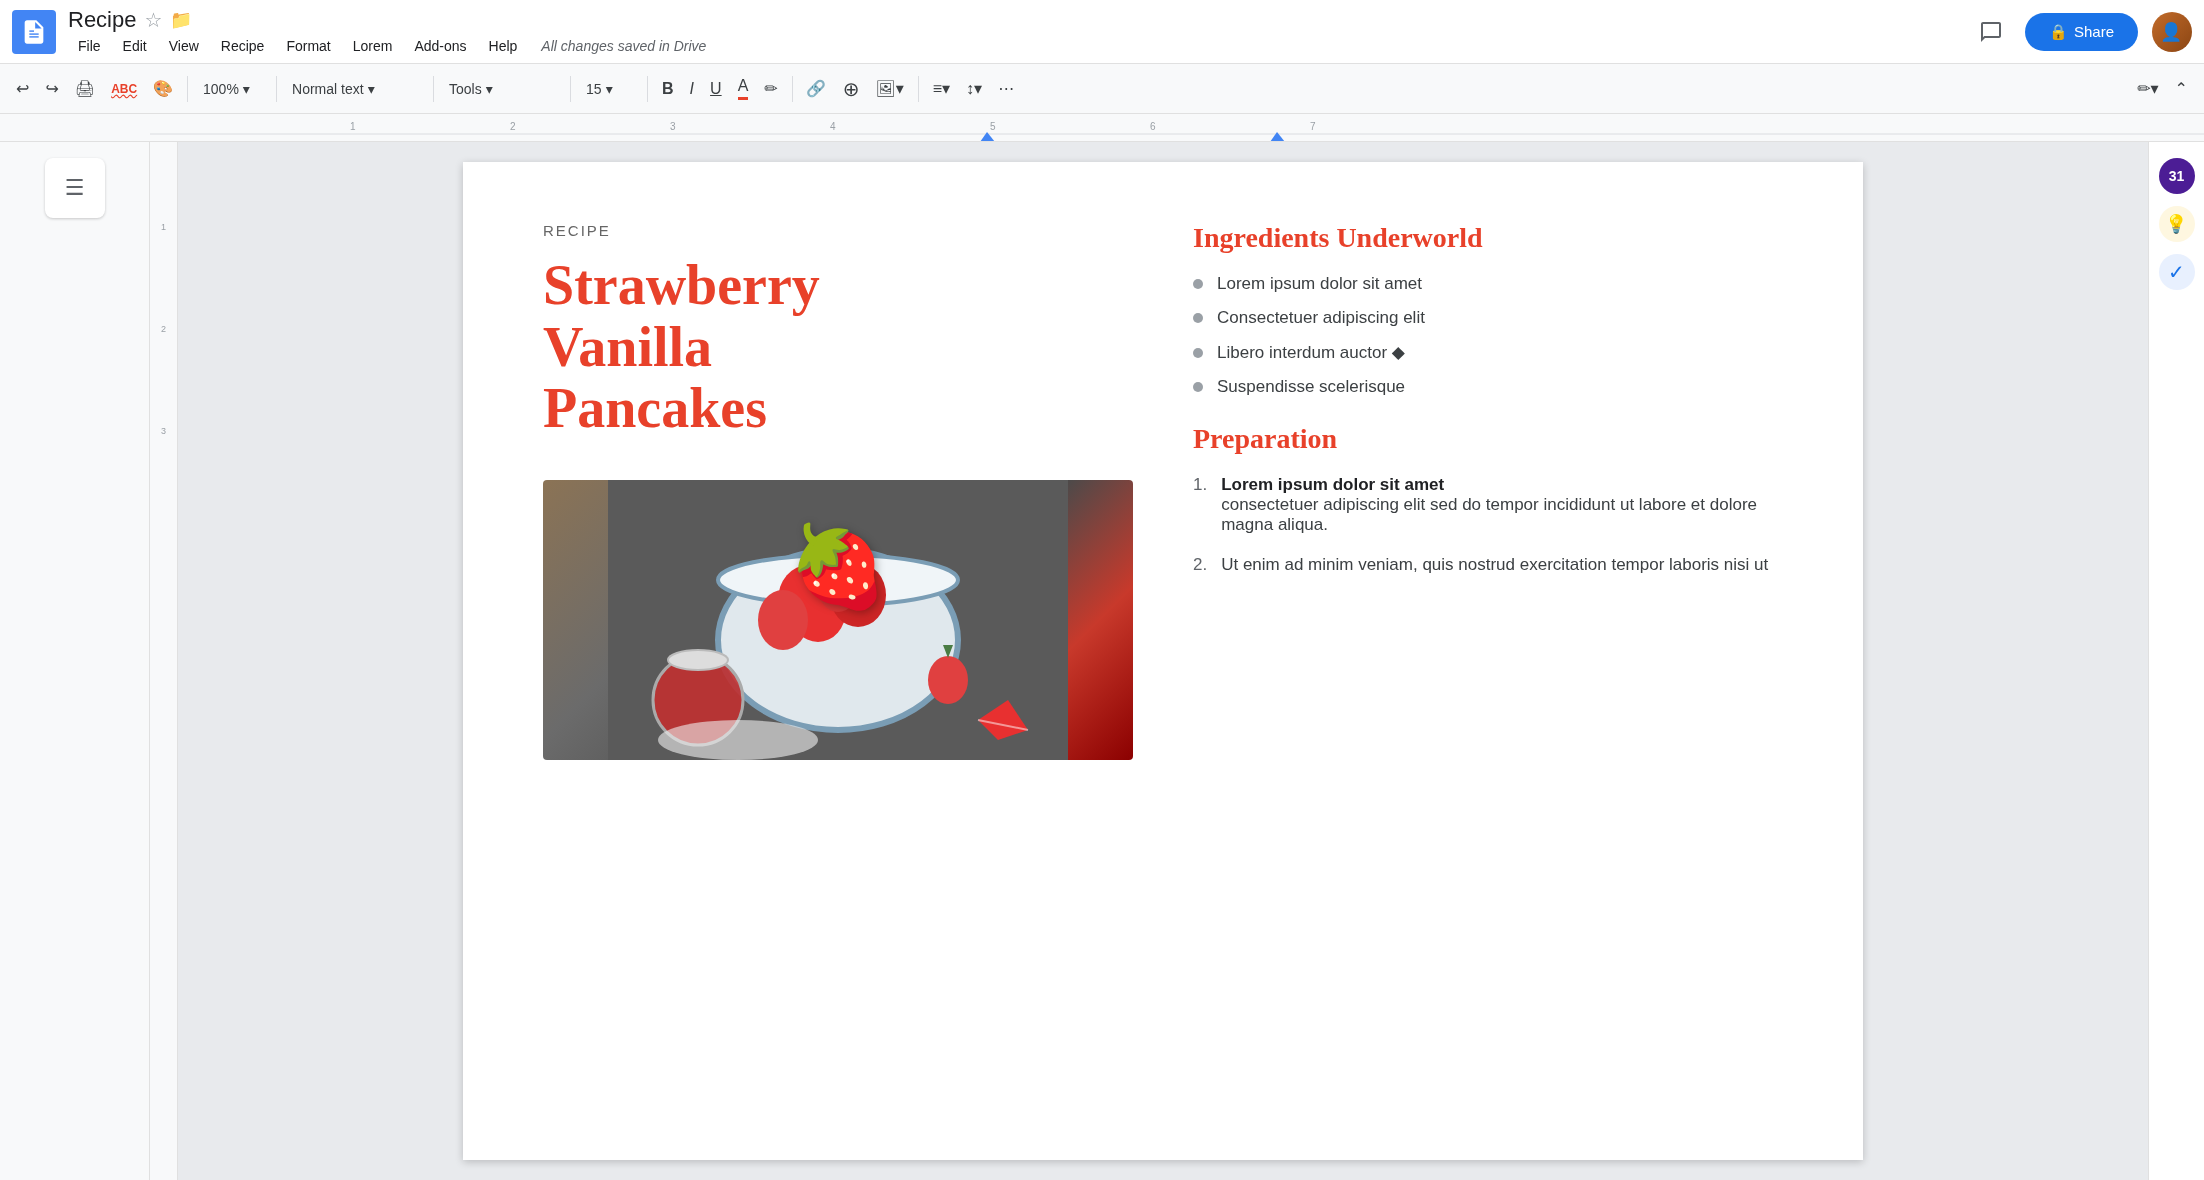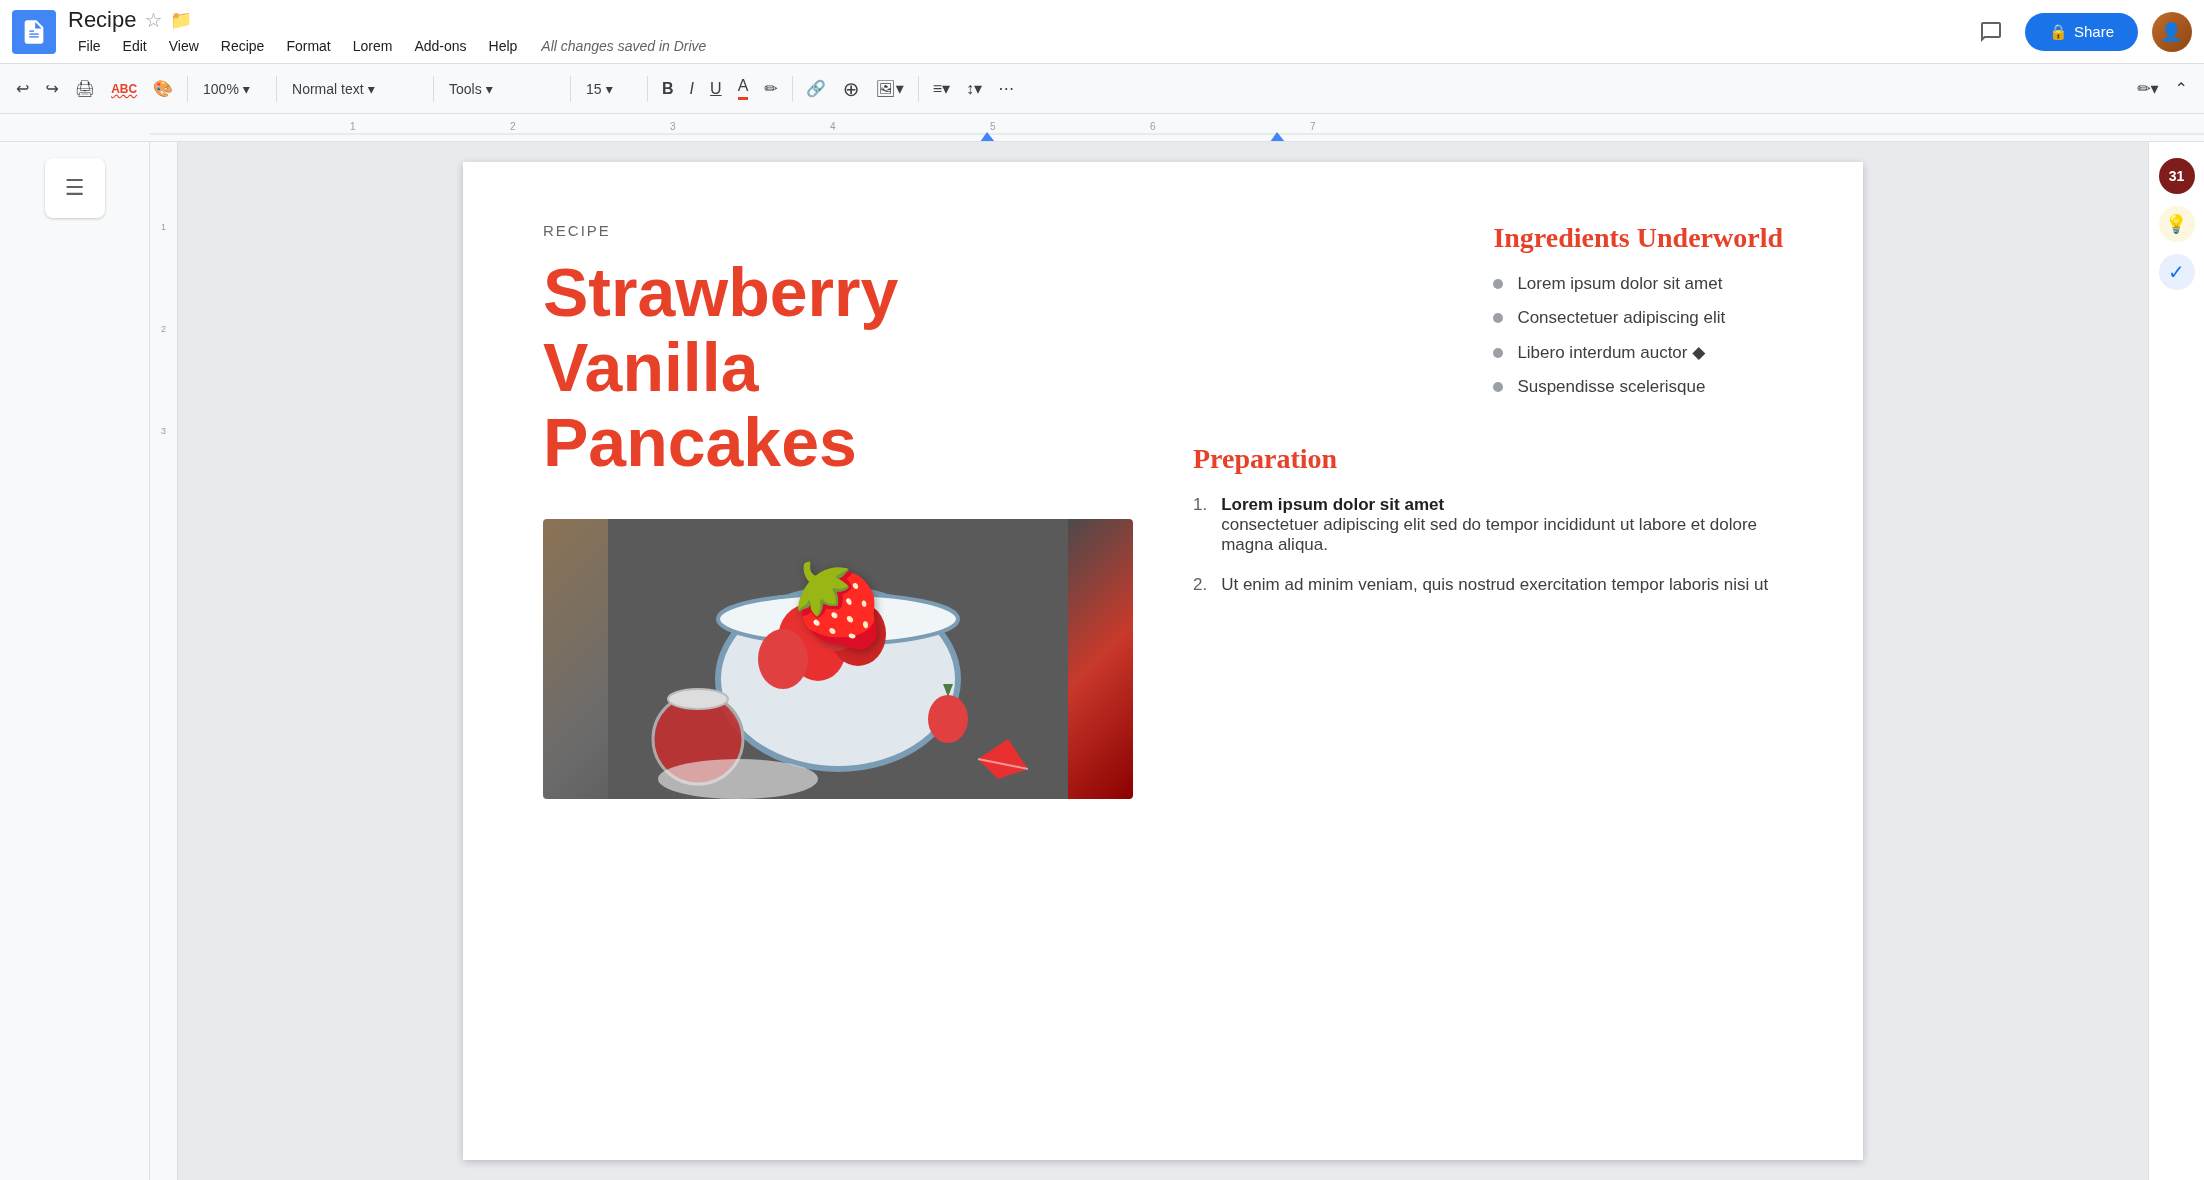--- a/index.html
+++ b/index.html
@@ -205,25 +205,25 @@
 
     
     .recipe-label {
       font-size: 15px;
       color: #666;
       letter-spacing: 2px;
       text-transform: uppercase;
       margin-bottom: 16px;
     }
     .recipe-title {
-      font-size: 68px;
+      font-size: 56px;
       font-weight: 700;
       color: #e8412a;
       line-height: 1.1;
-      font-family: Liberation Sans, sans-serif;
+      font-family: Liberation Serif, serif;
       margin-bottom: 40px;
     }
     .recipe-image {
       width: 100%;
       height: 280px;
       background: linear-gradient(135deg, #8B7355 0%, #6b6b6b 30%, #4a4a4a 60%, #c8392b 80%, #8B0000 100%);
       border-radius: 4px;
       position: relative;
       overflow: hidden;
     }
@@ -241,21 +241,21 @@
     .recipe-image::after {
       content: '🍓';
       position: absolute;
       top: 40px; left: 50%;
       transform: translateX(-50%);
       font-size: 80px;
       filter: drop-shadow(2px 2px 4px rgba(0,0,0,0.3));
     }
 
     
-    .right-col { display: flex; flex-direction: column; gap: 36px; align-items: flex-end; }
+    .right-col { display: flex; flex-direction: column; gap: 16px; }
     .section-title {
       font-size: 28px;
       font-weight: 700;
       color: #e8412a;
       font-family: Georgia, serif;
       margin-bottom: 20px;
     }
     .ingredient-list { list-style: none; display: flex; flex-direction: column; gap: 14px; }
     .ingredient-list li {
       display: flex;
@@ -288,21 +288,21 @@
       gap: 12px;
     }
     .sidebar-icon {
       width: 36px; height: 36px;
       border-radius: 50%;
       display: flex; align-items: center; justify-content: center;
       cursor: pointer;
       font-size: 18px;
     }
     .sidebar-icon.calendar {
-      background: #7f1d1d;
+      background: #4c1d95;
       color: #fff;
       font-size: 14px;
       font-weight: 700;
     }
     .sidebar-icon.bulb { color: #f9ab00; background: #fef7e0; }
     .sidebar-icon.check { color: #1a73e8; background: #e8f0fe; }
 
     
     .doc-scroll-area::-webkit-scrollbar { width: 12px; }
     .doc-scroll-area::-webkit-scrollbar-track { background: #e8eaed; }

